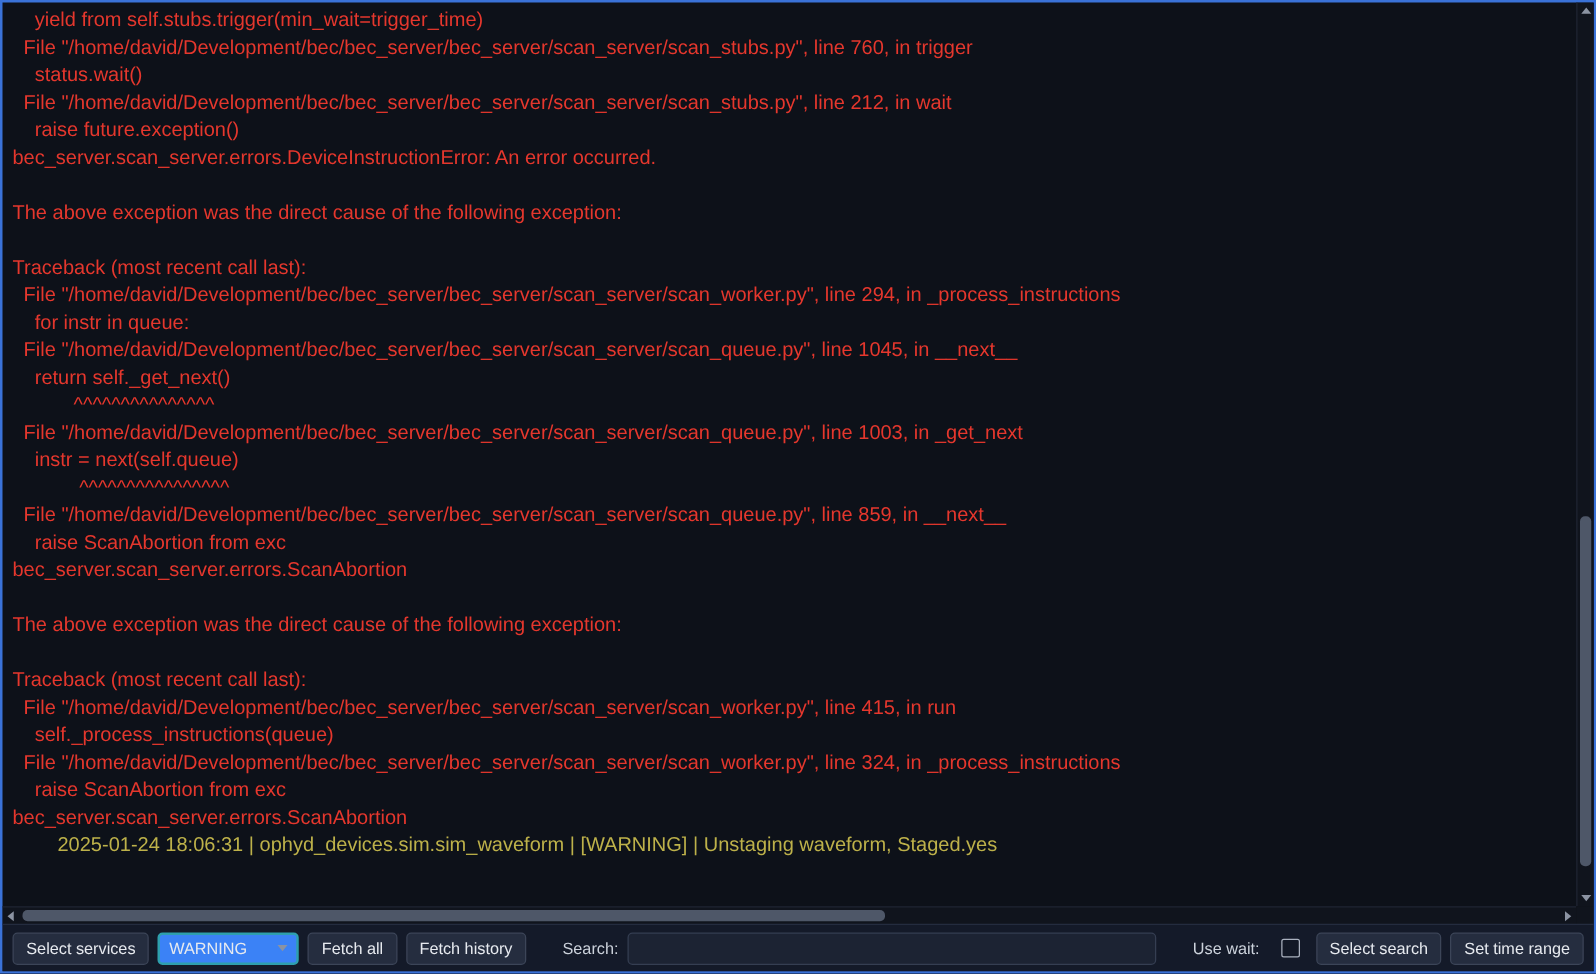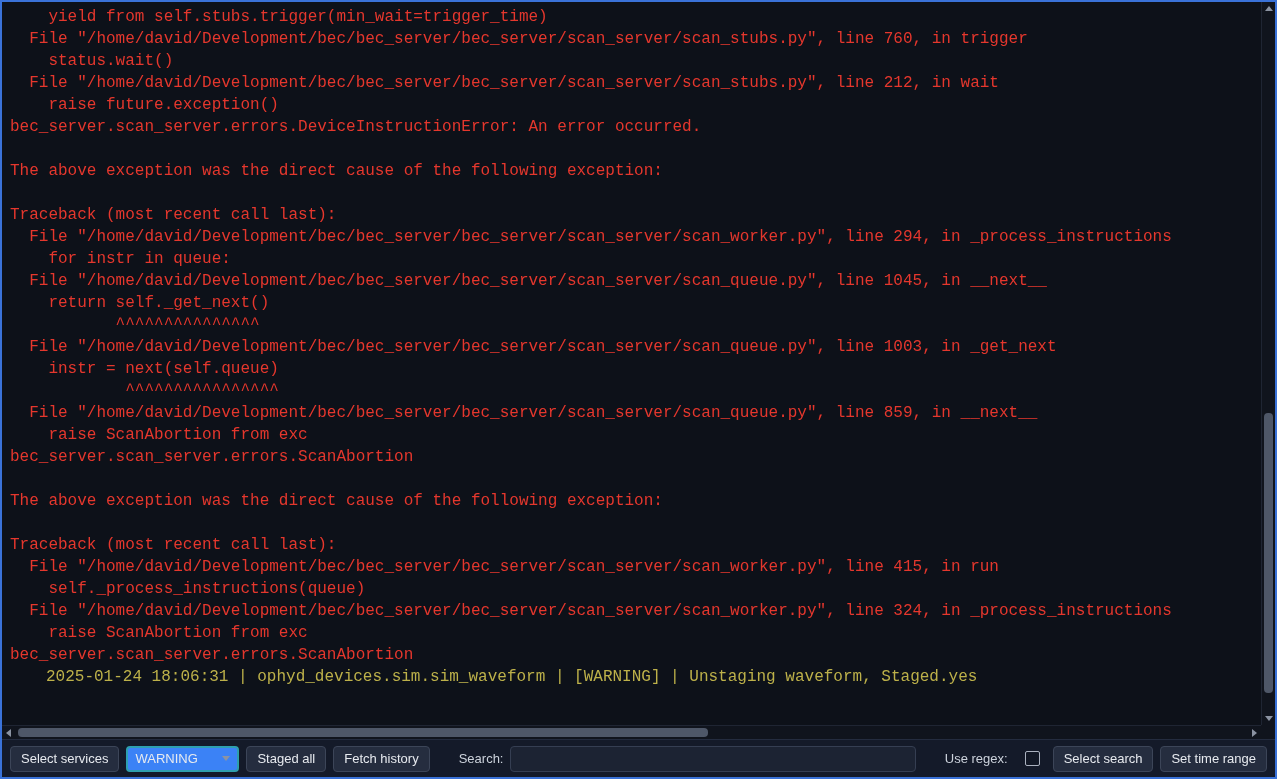--- a/index.html
+++ b/index.html
@@ -11,21 +11,21 @@
     background: #0d1119;
     border: 2px solid var(--win-border, #3a72d8);
     overflow: hidden;
   }
   .content { position: absolute; top: 0; left: 0; right: 0; bottom: 38px; }
   .log-view {
     position: absolute;
     top: 0; left: 0; right: 14px; bottom: 14px;
     overflow: hidden;
     padding: 4px 0 0 8px;
-    font-family: Liberation Mono, monospace;
+    font-family: Liberation Sans, sans-serif;
     font-size: 16px;
     line-height: 22px;
     white-space: pre;
   }
   .log-line { height: 22px; }
   .log-line.error { color: var(--error, #e5372d); }
   .log-line.warning { color: var(--warning, #bdb14a); margin-left: 36px; }
 
   
   .vscroll {
@@ -138,26 +138,26 @@
   </div>
 
   <div class="toolbar">
     <button class="btn">Select services</button>
 
     <div class="combo">
       <span>WARNING</span>
       <span class="tri-down"></span>
     </div>
 
-    <button class="btn">Staged all</button>
+    <button class="btn">Fetch all</button>
     <button class="btn">Fetch history</button>
 
     <span class="lbl">Search:</span>
     <input class="search" value="" style="">
 
-    <span class="lbl">Use regex:</span>
+    <span class="lbl">Use wait:</span>
     <span class="checkbox"></span>
 
     <button class="btn">Select search</button>
     <button class="btn">Set time range</button>
   </div>
 
 </div>
 
 </body></html>

